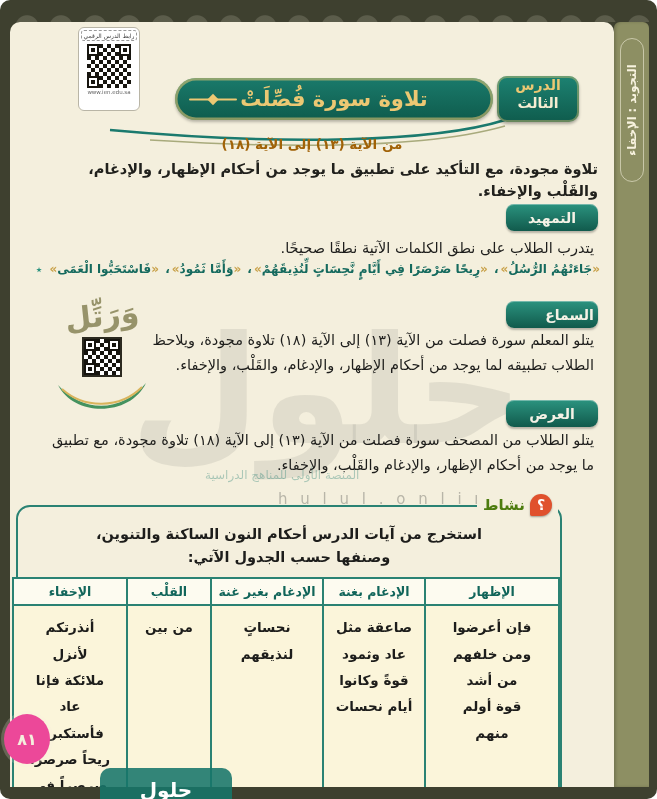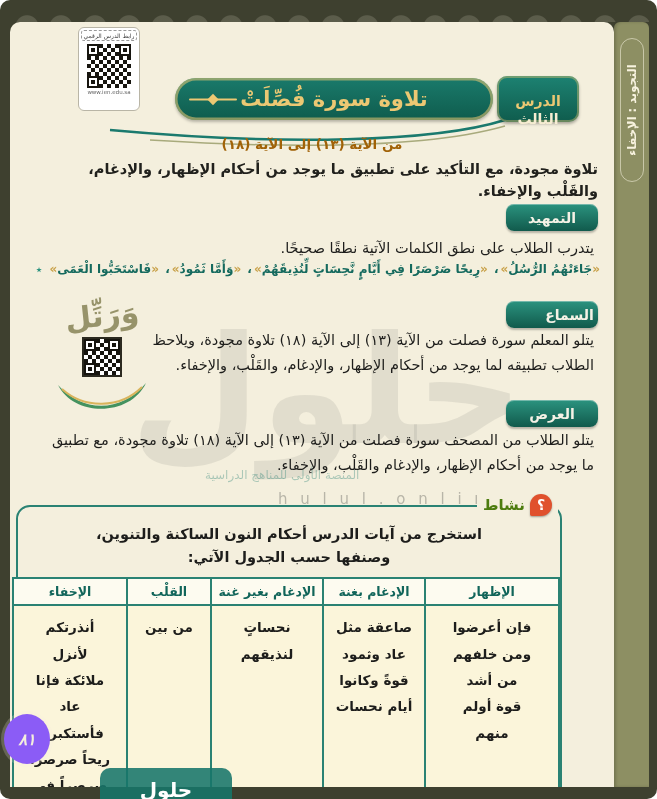--- a/index.html
+++ b/index.html
@@ -30,21 +30,21 @@
   .qr-pattern { width:44px; height:44px; margin:3px auto 1px; position:relative;
     background: conic-gradient(#17150f 25%, #fff 0 50%, #17150f 0 75%, #fff 0) 0 0 / 8px 8px; }
   .finder { position:absolute; width:12px; height:12px; border:2px solid #17150f; background:#fff; }
   .finder::after { content:""; position:absolute; inset:2px; background:#17150f; }
   .finder.tl { top:0; left:0; } .finder.tr { top:0; right:0; } .finder.bl { bottom:0; left:0; }
   .qr-url { font-size:5.5px; color:#666; direction:ltr; }
 
   
   .lesson-badge { position:absolute; right:35px; top:54px; width:82px; height:46px;
     background:linear-gradient(180deg,#1d8272,#0f5c4d); border-radius:10px; text-align:center;
-    padding-top:16px; box-shadow: inset 0 0 0 2px rgba(236,200,115,.4), 0 2px 3px rgba(0,0,0,.3); z-index:3; }
+    padding-top:0; box-shadow: inset 0 0 0 2px rgba(236,200,115,.4), 0 2px 3px rgba(0,0,0,.3); z-index:3; }
   .lesson-badge .l1 { font-size:14px; font-weight:bold; color:#ecc873; line-height:1.3; }
   .lesson-badge .l2 { font-size:14px; font-weight:bold; color:#f6edd2; line-height:1.3; }
 
   .title-frame { position:absolute; right:121px; top:56px; width:318px; height:42px;
     background:linear-gradient(180deg,#1a7a6b,#0f5c4d); border-radius:21px;
     display:flex; align-items:center; justify-content:center;
     box-shadow: inset 0 0 0 2.5px rgba(236,200,115,.55), 0 2px 3px rgba(0,0,0,.25); z-index:3; }
   .title-text { color:#ecc873; font-size:21px; font-weight:bold; }
   .title-ornament { position:absolute; left:14px; top:50%; transform:translateY(-50%); width:48px; height:9px; }
   .title-ornament::before { content:""; position:absolute; top:3.5px; left:0; right:0; height:2px; background:#ecc873; border-radius:2px; }
@@ -107,24 +107,24 @@
   .c0 { width:134px; } .c1 { width:102px; } .c2 { width:112px; } .c3 { width:84px; } .c4 { width:114px; }
 
   
   .spine { position:absolute; top:22px; right:8px; width:35px; height:765px; background:#8d8f63;
     border-radius:6px 6px 0 0; box-shadow: inset 2px 0 3px rgba(0,0,0,.18); z-index:2; }
   .spine-frame { position:absolute; top:16px; left:50%; transform:translateX(-50%); width:24px; height:144px;
     border:1px solid rgba(250,245,225,.55); border-radius:12px; }
   .spine-text { position:absolute; top:88px; left:50%; transform:translate(-50%,-50%) rotate(-90deg);
     white-space:nowrap; color:#f8f3df; font-size:11.5px; font-weight:bold; }
 
-  .page-number { position:absolute; left:4px; top:714px; width:46px; height:50px; background:#8b5cf6;
+  .page-number { position:absolute; left:4px; top:714px; width:46px; height:50px; background:#ec4899;
     border-radius:50%; display:flex; align-items:center; justify-content:center;
     color:#f4efdd; font-size:16px; font-weight:bold; z-index:5;
-    box-shadow:0 0 0 3px rgba(244,239,221,.22);font-style:italic; }
+    box-shadow:0 0 0 3px rgba(244,239,221,.22); }
 
   .footer-logo { position:absolute; left:100px; top:768px; width:132px; height:44px;
     background:rgba(23,117,106,.88); border-radius:10px; display:flex; align-items:center; justify-content:center;
     color:#fff; font-size:20px; font-weight:bold; z-index:6; }
 </style>
 </head>
 <body>
 
 <div class="page">
   <div class="top-band"></div>

